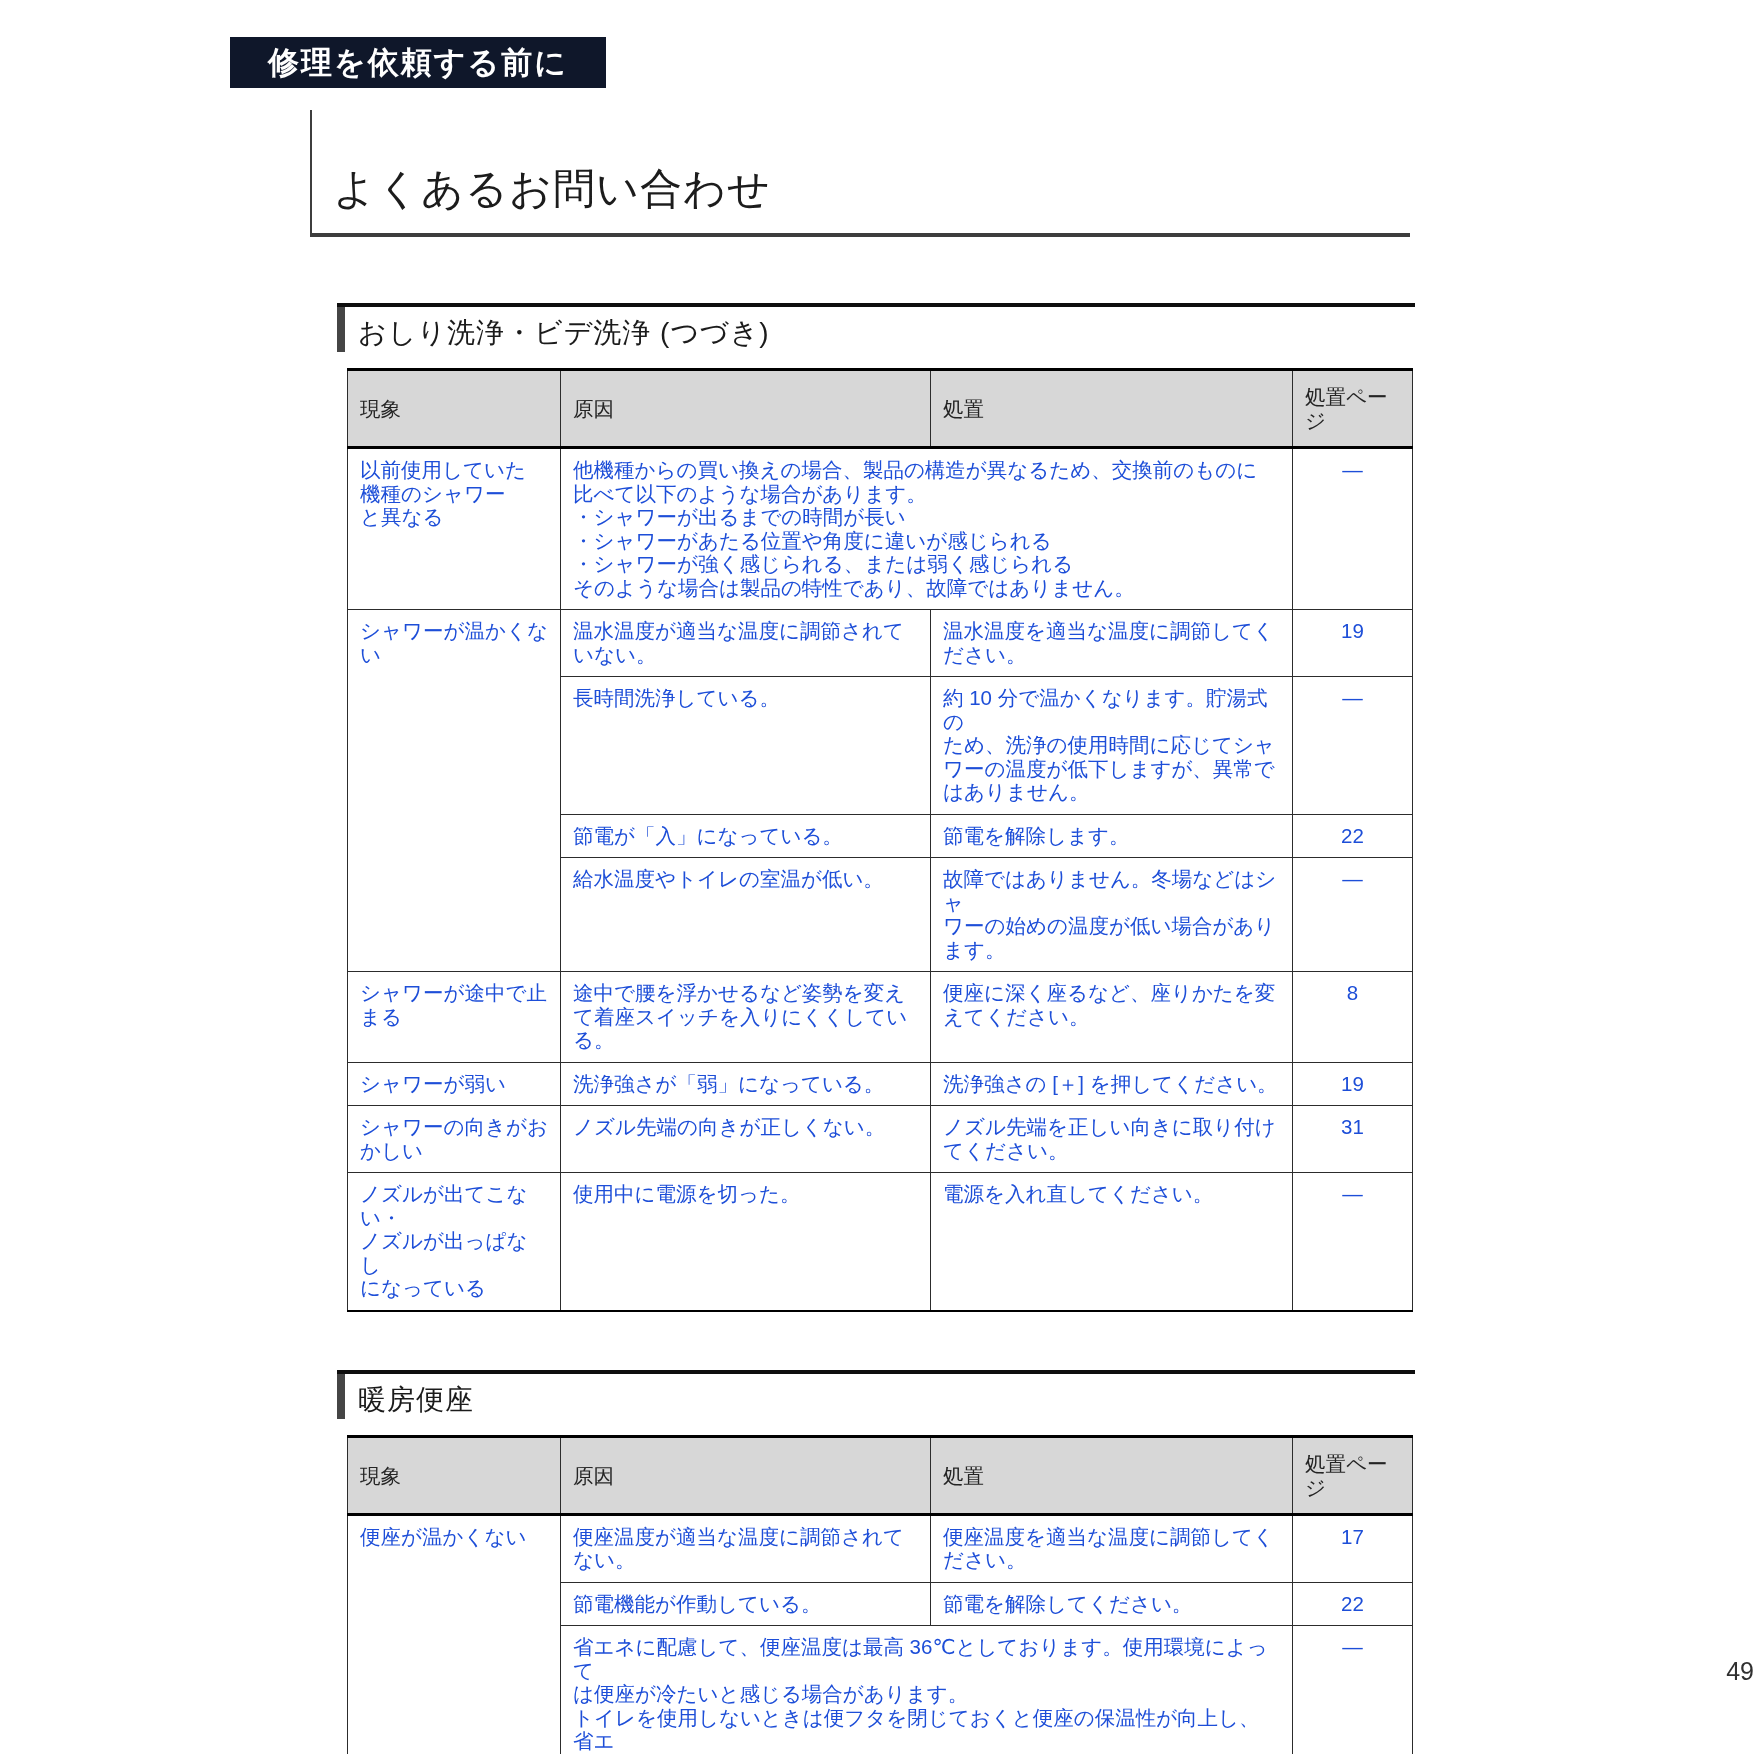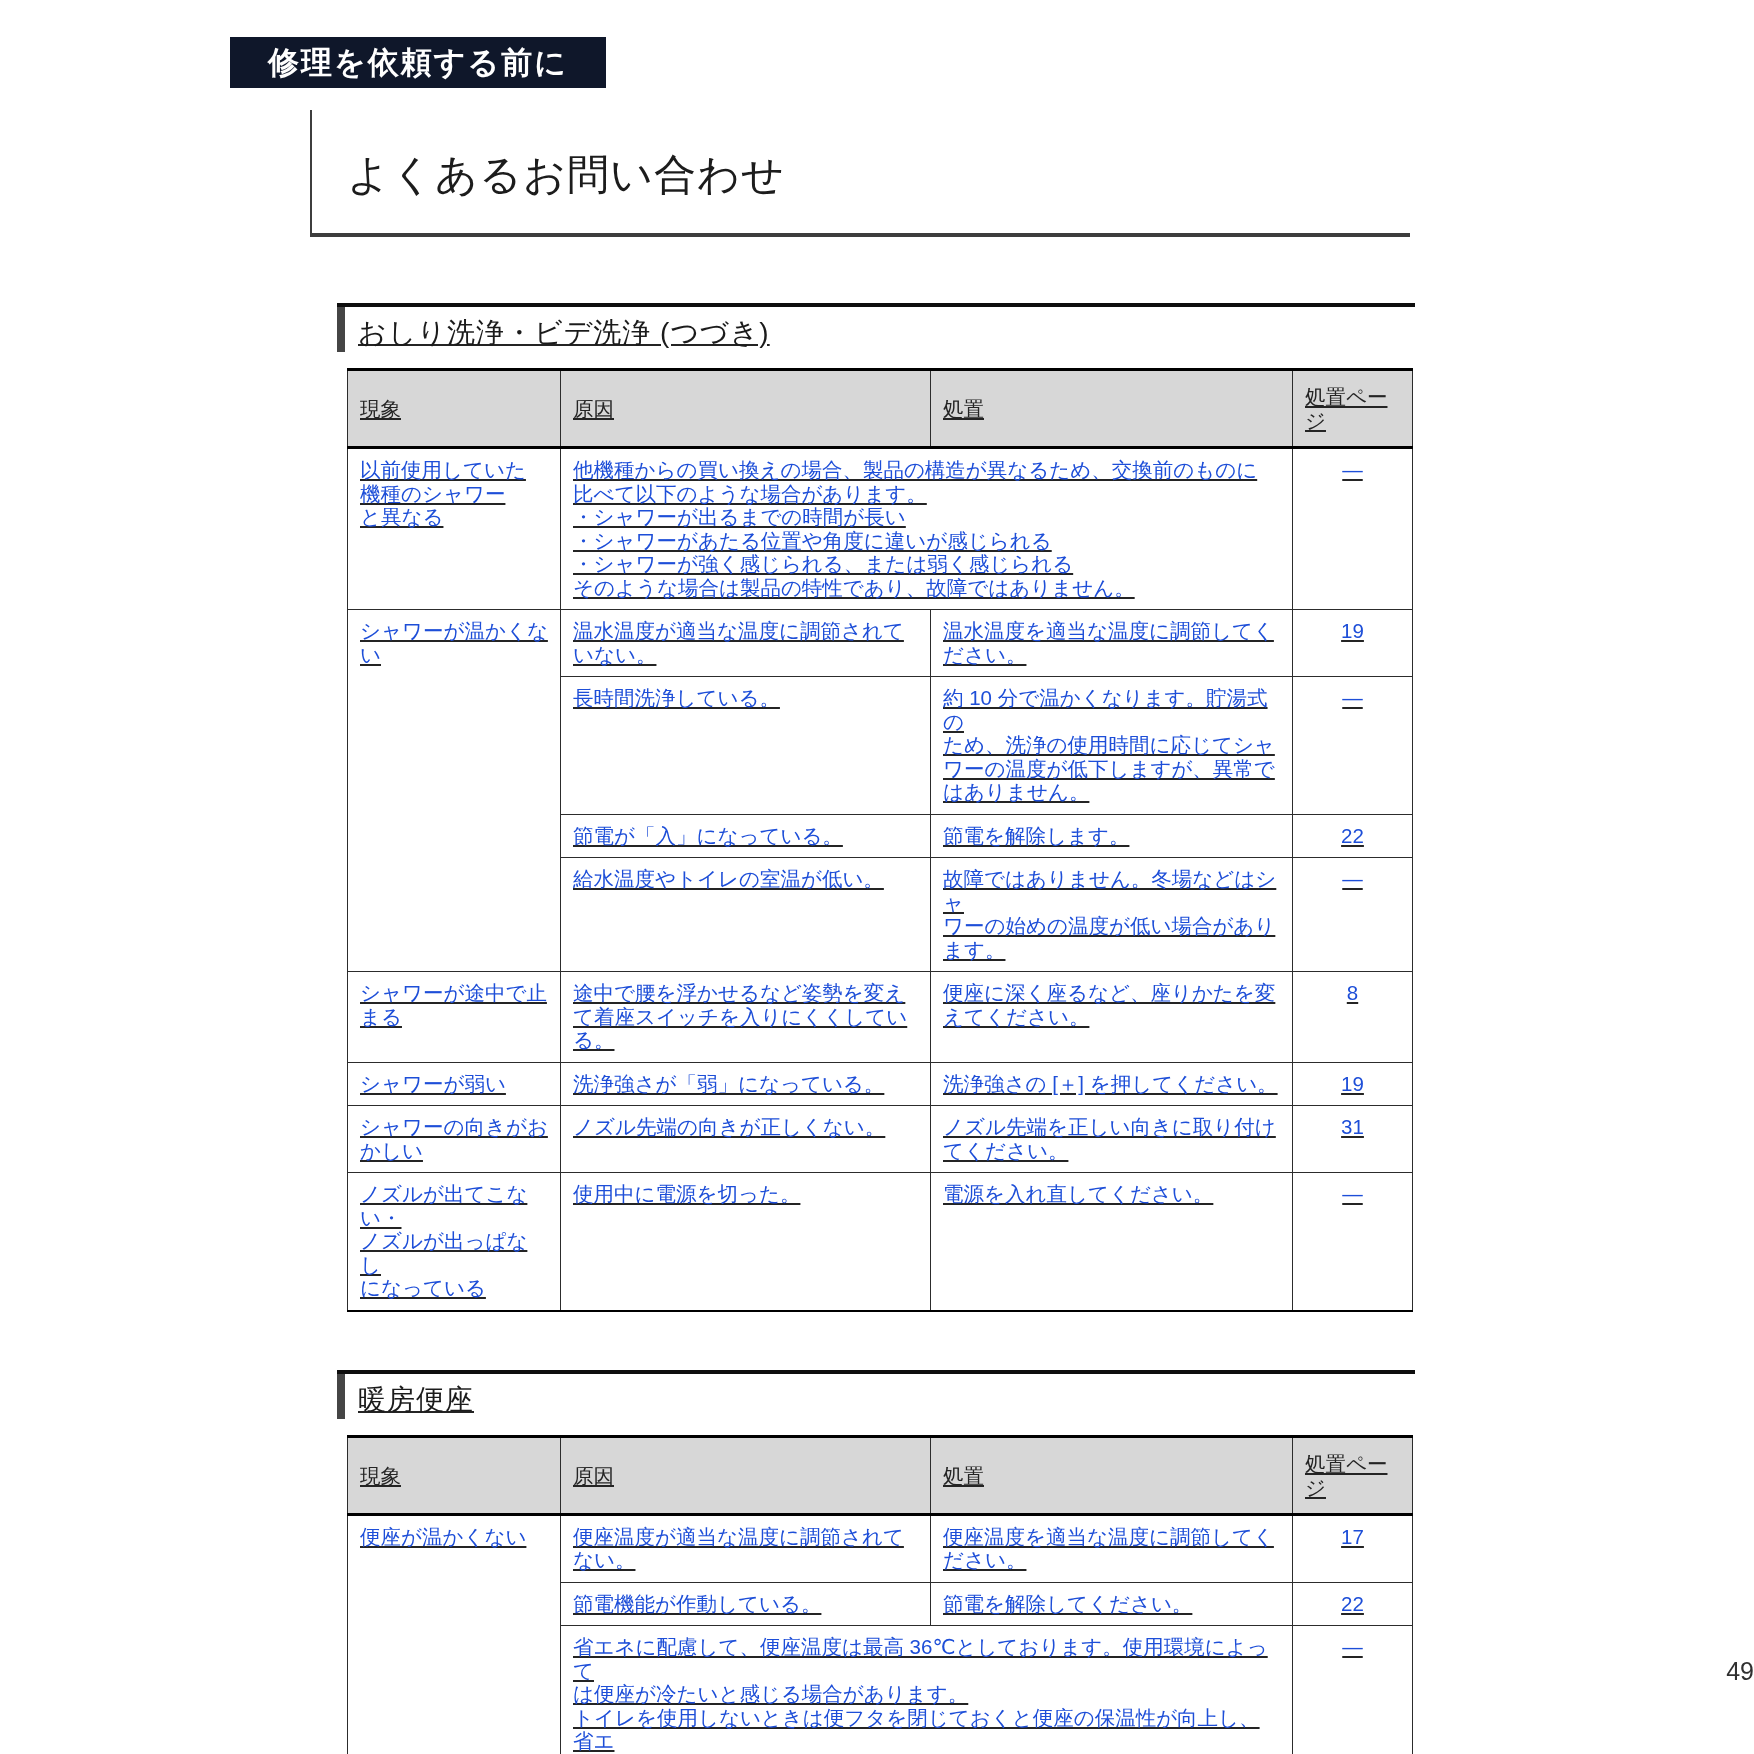--- a/index.html
+++ b/index.html
@@ -13,24 +13,24 @@
     position:absolute;left:230px;top:37px;width:376px;height:51px;
     background:#0f172a;color:#ffffff;display:flex;align-items:center;justify-content:center;
     font-size:31px;font-weight:bold;letter-spacing:2px;
   }
   
   .titleblock{
     position:absolute;left:310px;top:110px;width:1100px;height:127px;box-sizing:border-box;
     border-left:2px solid #3d3d3d;border-bottom:4px solid #3d3d3d;
     display:flex;align-items:flex-end;padding:0 0 12px 17px;
   }
-  .titleblock h1{margin:18px;font-size:42px;font-weight:normal;color:#1c1c1c;letter-spacing:1px;}
+  .titleblock h1{margin:4px;font-size:42px;font-weight:normal;color:#1c1c1c;letter-spacing:1px;}
   
   .content{position:absolute;left:337px;top:303px;width:1078px;}
-  .section{margin-bottom:58px;text-decoration:underline;}
+  .section{margin-bottom:58px;}
   .sec-head{border-top:4px solid #0e0e0e;display:flex;align-items:flex-start;}
   .sec-bar{flex:none;width:8px;height:45px;background:#454545;margin-right:13px;}
   .sec-title{font-size:28px;color:#1b1b1b;padding-top:7px;letter-spacing:1px;}
   
   table{
     border-collapse:collapse;table-layout:fixed;width:1065px;
     margin:16px 0 0 10px;
   }
   col.c0{width:213px;} col.c1{width:370px;} col.c2{width:362px;} col.c3{width:120px;}
   th{

